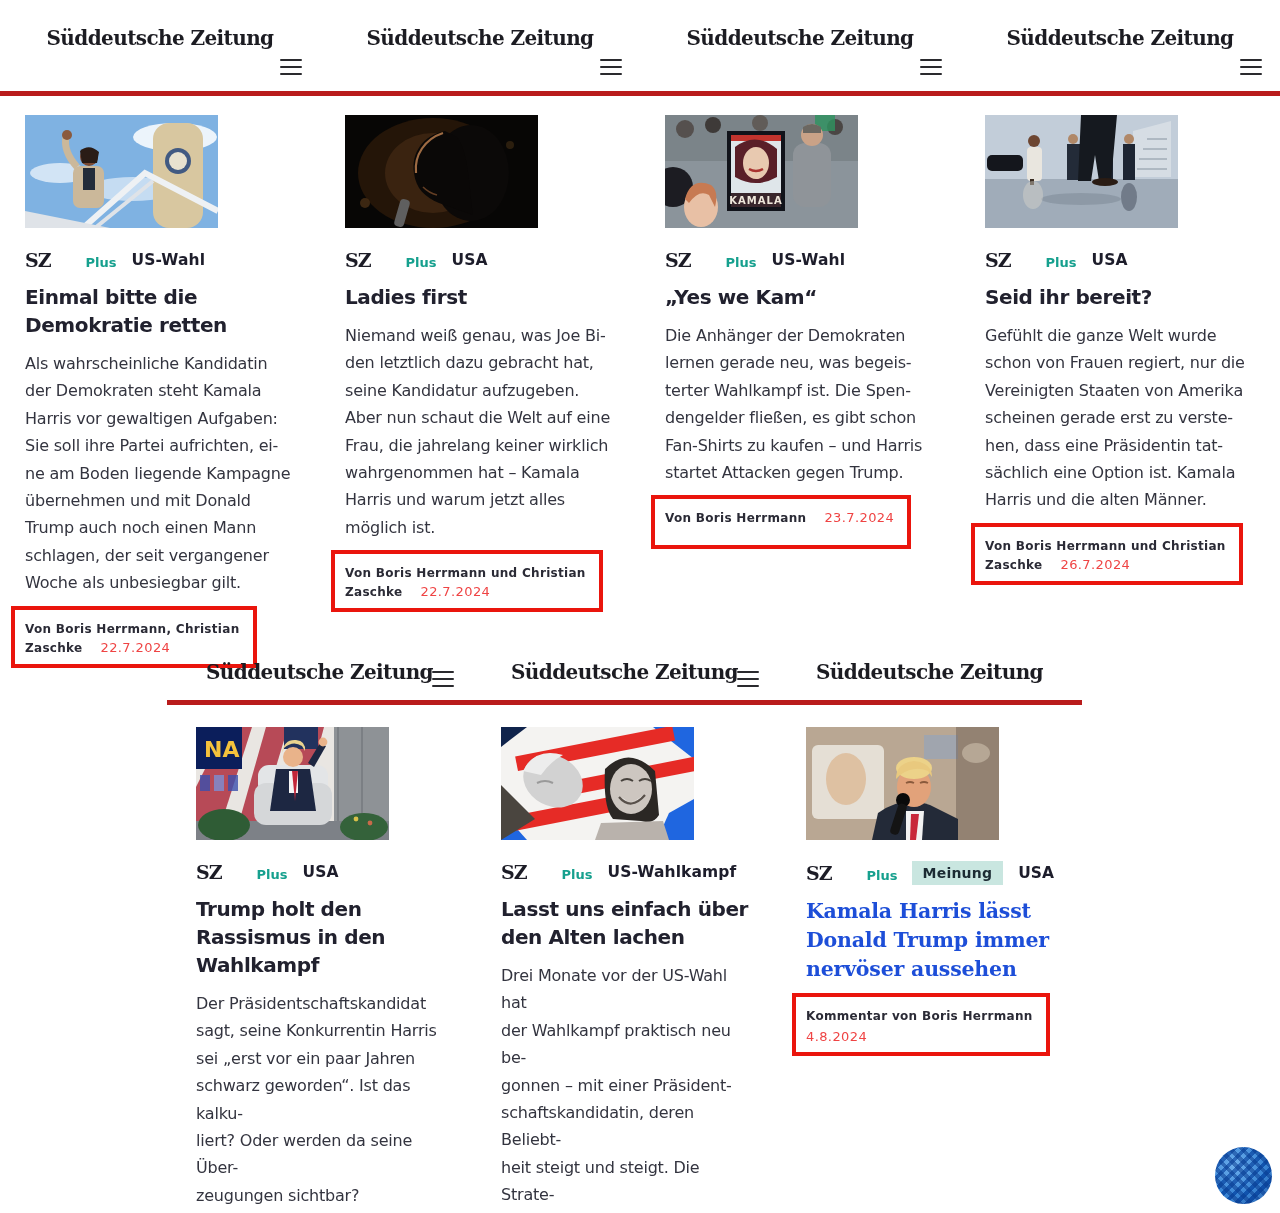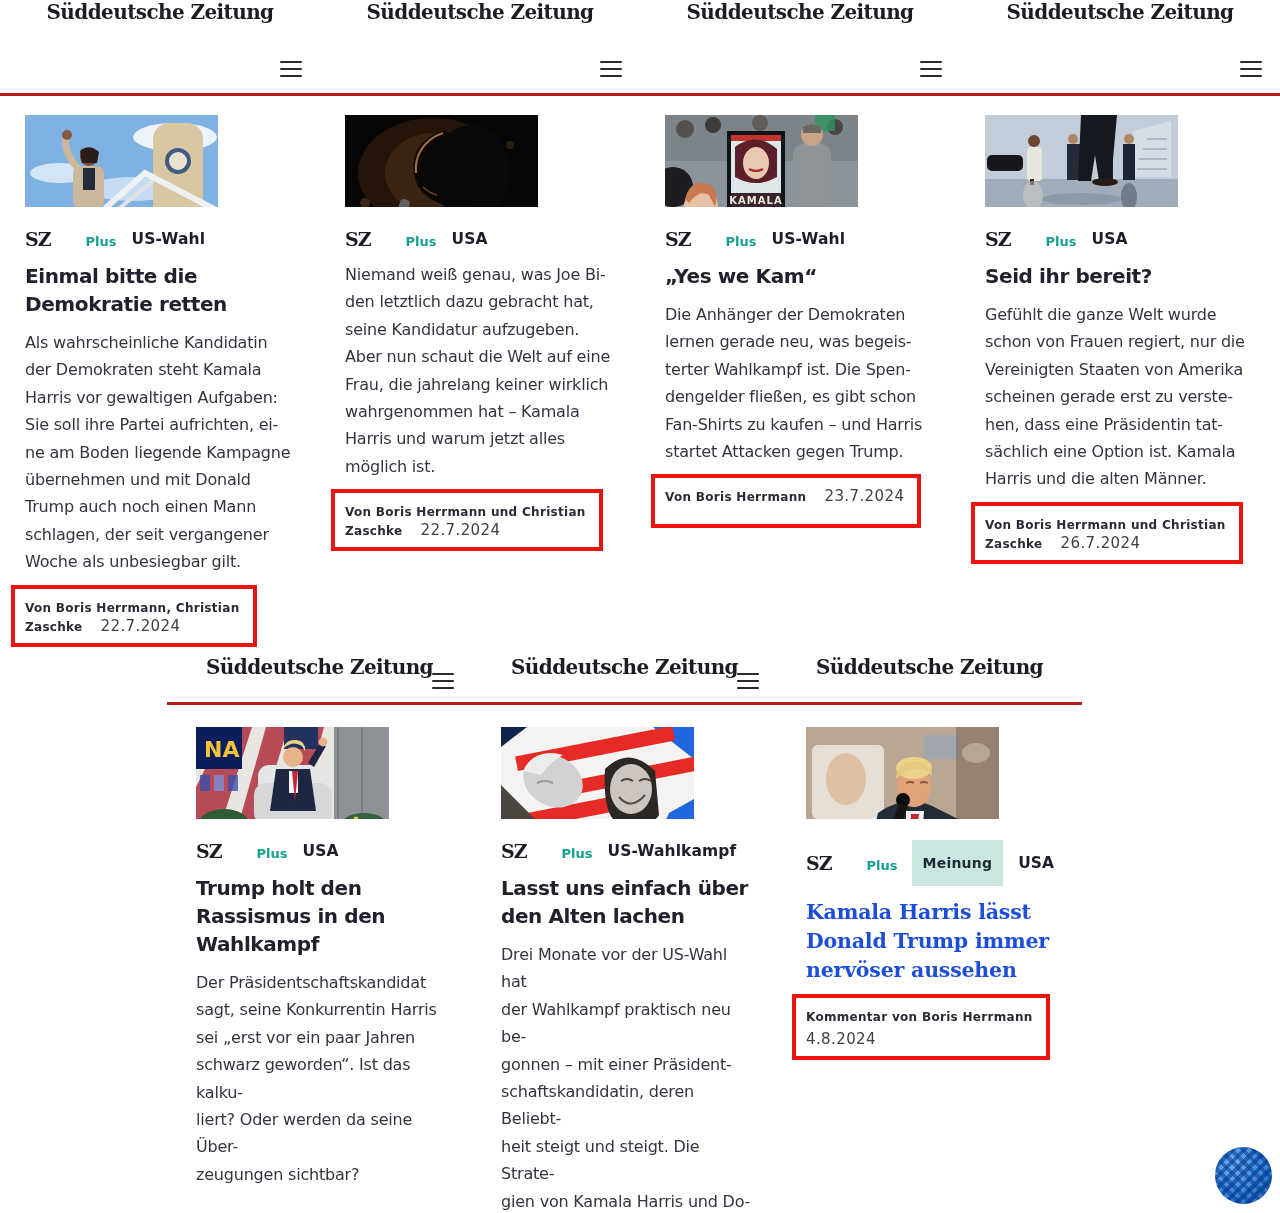--- a/index.html
+++ b/index.html
@@ -8,63 +8,63 @@
   .page { position:relative; width:1280px; height:1213px; background:#fff; overflow:hidden; }
 
   .row { position:absolute; display:flex; }
   .row-top { top:0; left:0; width:1280px; }
   .row-top .card { width:320px; }
   .row-bottom { top:655px; left:167px; width:915px; }
   .row-bottom .card { width:305px; }
 
   .card { flex:0 0 auto; }
 
-  .masthead { position:relative; display:flex; align-items:flex-start; justify-content:center;
-              border-bottom:3px solid #b91c1c; }
+  .masthead { position:relative; display:flex; align-items:center; justify-content:center;
+              border-bottom:5px solid #b91c1c; }
   .row-top .masthead { height:96px; padding-bottom:15px; }
   .row-bottom .masthead { height:50px; padding-bottom:12px; }
   .logo { font-family:"DejaVu Serif","Liberation Serif",serif; font-weight:700;
           font-size:20px; letter-spacing:-0.6px; color:#1c1c22; white-space:nowrap; cursor:pointer; }
   .hamburger { position:absolute; right:18px; bottom:16px; width:22px; display:flex;
                flex-direction:column; gap:5px; cursor:pointer; }
   .row-bottom .hamburger { bottom:13px; }
   .hamburger i { display:block; height:2px; background:#2a2a2e; border-radius:1px; }
 
   .content { padding:0 18px 0 25px; }
   .row-bottom .content { padding:0 24px 0 29px; }
 
-  .thumb { margin-top:19px; width:193px; height:92px; overflow:hidden; background:#d8d8d8; cursor:pointer; }
+  .thumb { margin-top:19px; width:193px; height:113px; overflow:hidden; background:#d8d8d8; cursor:pointer; }
   .row-bottom .thumb { margin-top:22px; }
   .thumb svg { display:block; }
 
   .kicker-row { margin-top:21px; display:flex; align-items:center; }
   .szplus { display:inline-flex; align-items:baseline; white-space:nowrap; }
   .szplus .sz { font-family:"DejaVu Serif","Liberation Serif",serif; font-weight:700;
                 font-size:19px; color:#1c1c26; letter-spacing:-1px; }
   .szplus .plus { font-weight:700; font-size:13px; color:#16a08e; margin-left:1px;padding-left:34px; }
   .badge { display:none; margin-left:14px; background:#c9e6e0; color:#1c2b33;
-           font-size:14px; font-weight:700; padding:15px 11px; letter-spacing:0.2px; }
+           font-size:14px; font-weight:700; padding:4px 11px; letter-spacing:0.2px; }
   .badge.show { display:inline-block; }
   .kicker { margin-left:15px; font-size:15.5px; font-weight:700; color:#1d1d2b;
             letter-spacing:0.1px; cursor:pointer; }
 
   .headline { margin-top:12px; font-size:20px; line-height:28px; font-weight:700;
               letter-spacing:-0.4px; color:#21212e; white-space:pre-line; cursor:pointer; }
   .headline.serif { font-family:"DejaVu Serif","Liberation Serif",serif; font-size:20.5px;
                     line-height:29px; letter-spacing:-0.2px; color:#1d4ed8; }
 
   .teaser { margin-top:11px; font-size:16px; line-height:27.4px; letter-spacing:-0.2px;
             color:#33343f; white-space:pre-line; }
 
   .byline-box { display:inline-block; margin-top:9px; margin-left:-14px;
                 border:4px solid #ea150d; padding:8px 13px 8px 10px; max-width:300px; }
   .byline-box.tall { min-height:54px; }
   .author { font-size:12px; font-weight:700; color:#2b2b36; letter-spacing:0.3px;
             white-space:pre-line; cursor:pointer; }
-  .date { font-size:15px; color:#404040; letter-spacing:0.4px; margin-left:18px; }
+  .date { font-size:13px; color:#ef4444; letter-spacing:0.4px; margin-left:18px; }
   .date.block { display:block; margin-left:0; margin-top:5px; }
 
   .watermark { position:absolute; left:1215px; top:1147px; width:57px; height:57px; border-radius:50%;
     background:
       repeating-linear-gradient(45deg, rgba(10,61,145,0.55) 0 4px, rgba(255,255,255,0) 4px 8px),
       repeating-linear-gradient(-45deg, rgba(13,71,161,0.6) 0 4px, rgba(120,190,250,0.35) 4px 8px),
       radial-gradient(circle at 35% 32%, #6aa8e6, #1565c0 55%, #0a3d8f 90%);
   }
 </style>
 </head>
@@ -153,20 +153,21 @@
             </svg>
           </div>
       <div class="kicker-row">
         <span class="szplus">
               <b class="sz">SZ</b>
               <b class="plus">Plus</b>
             </span>
 
         <span class="kicker">USA</span>
       </div>
+      <h2 class="headline">Ladies first</h2>
       <p class="teaser">Niemand weiß genau, was Joe Bi-
 den letztlich dazu gebracht hat,
 seine Kandidatur aufzugeben.
 Aber nun schaut die Welt auf eine
 Frau, die jahrelang keiner wirklich
 wahrgenommen hat – Kamala
 Harris und warum jetzt alles
 möglich ist.</p>
       <div class="byline-box">
         <span class="author">Von Boris Herrmann und Christian

